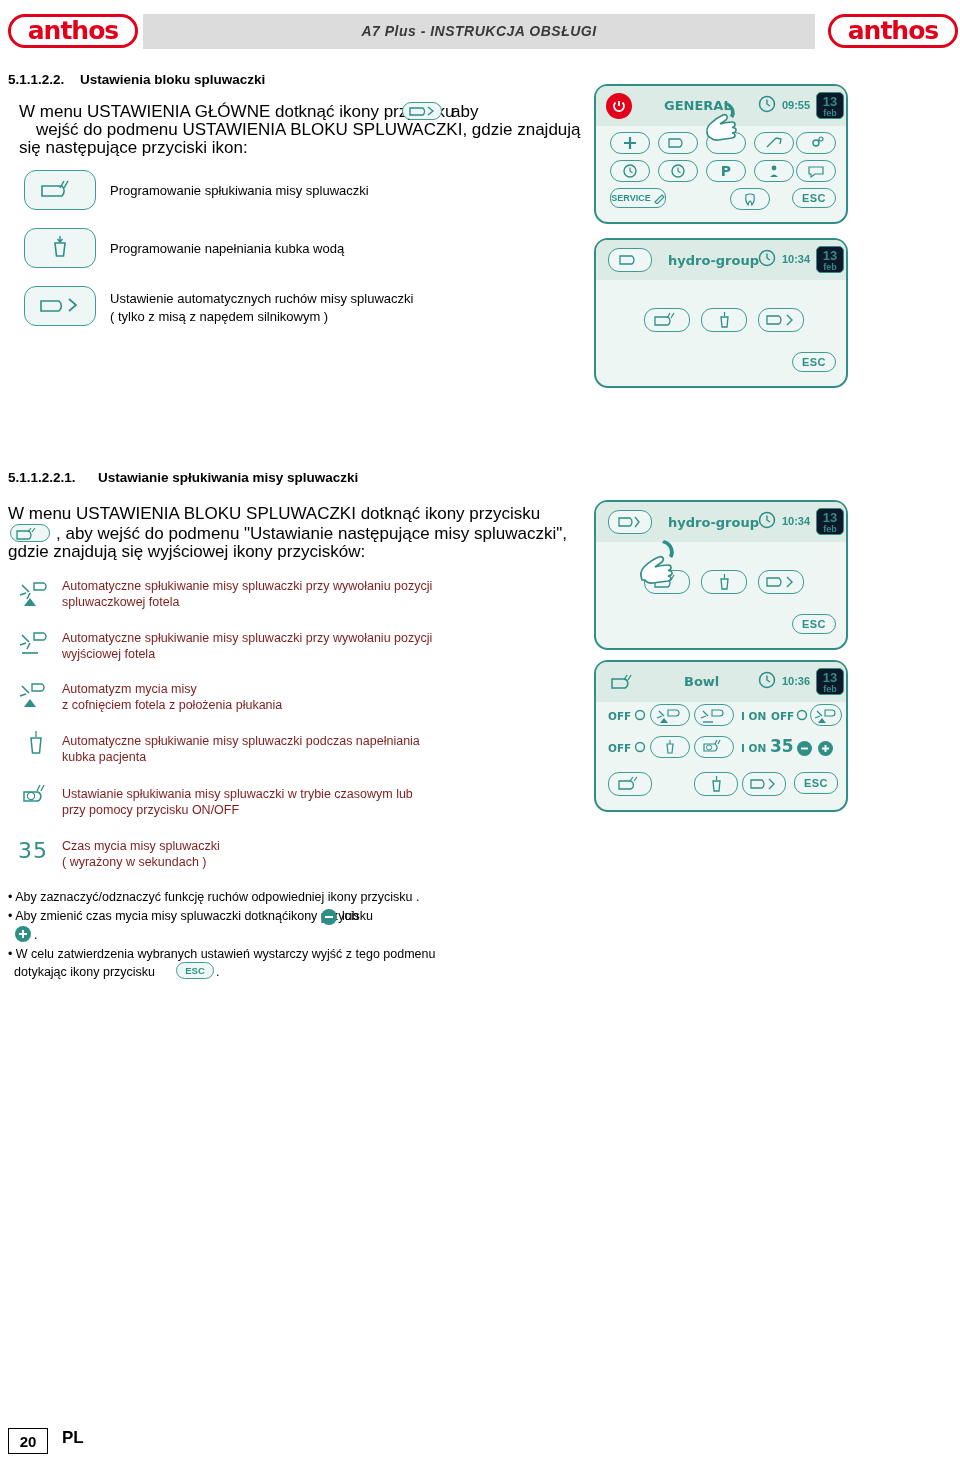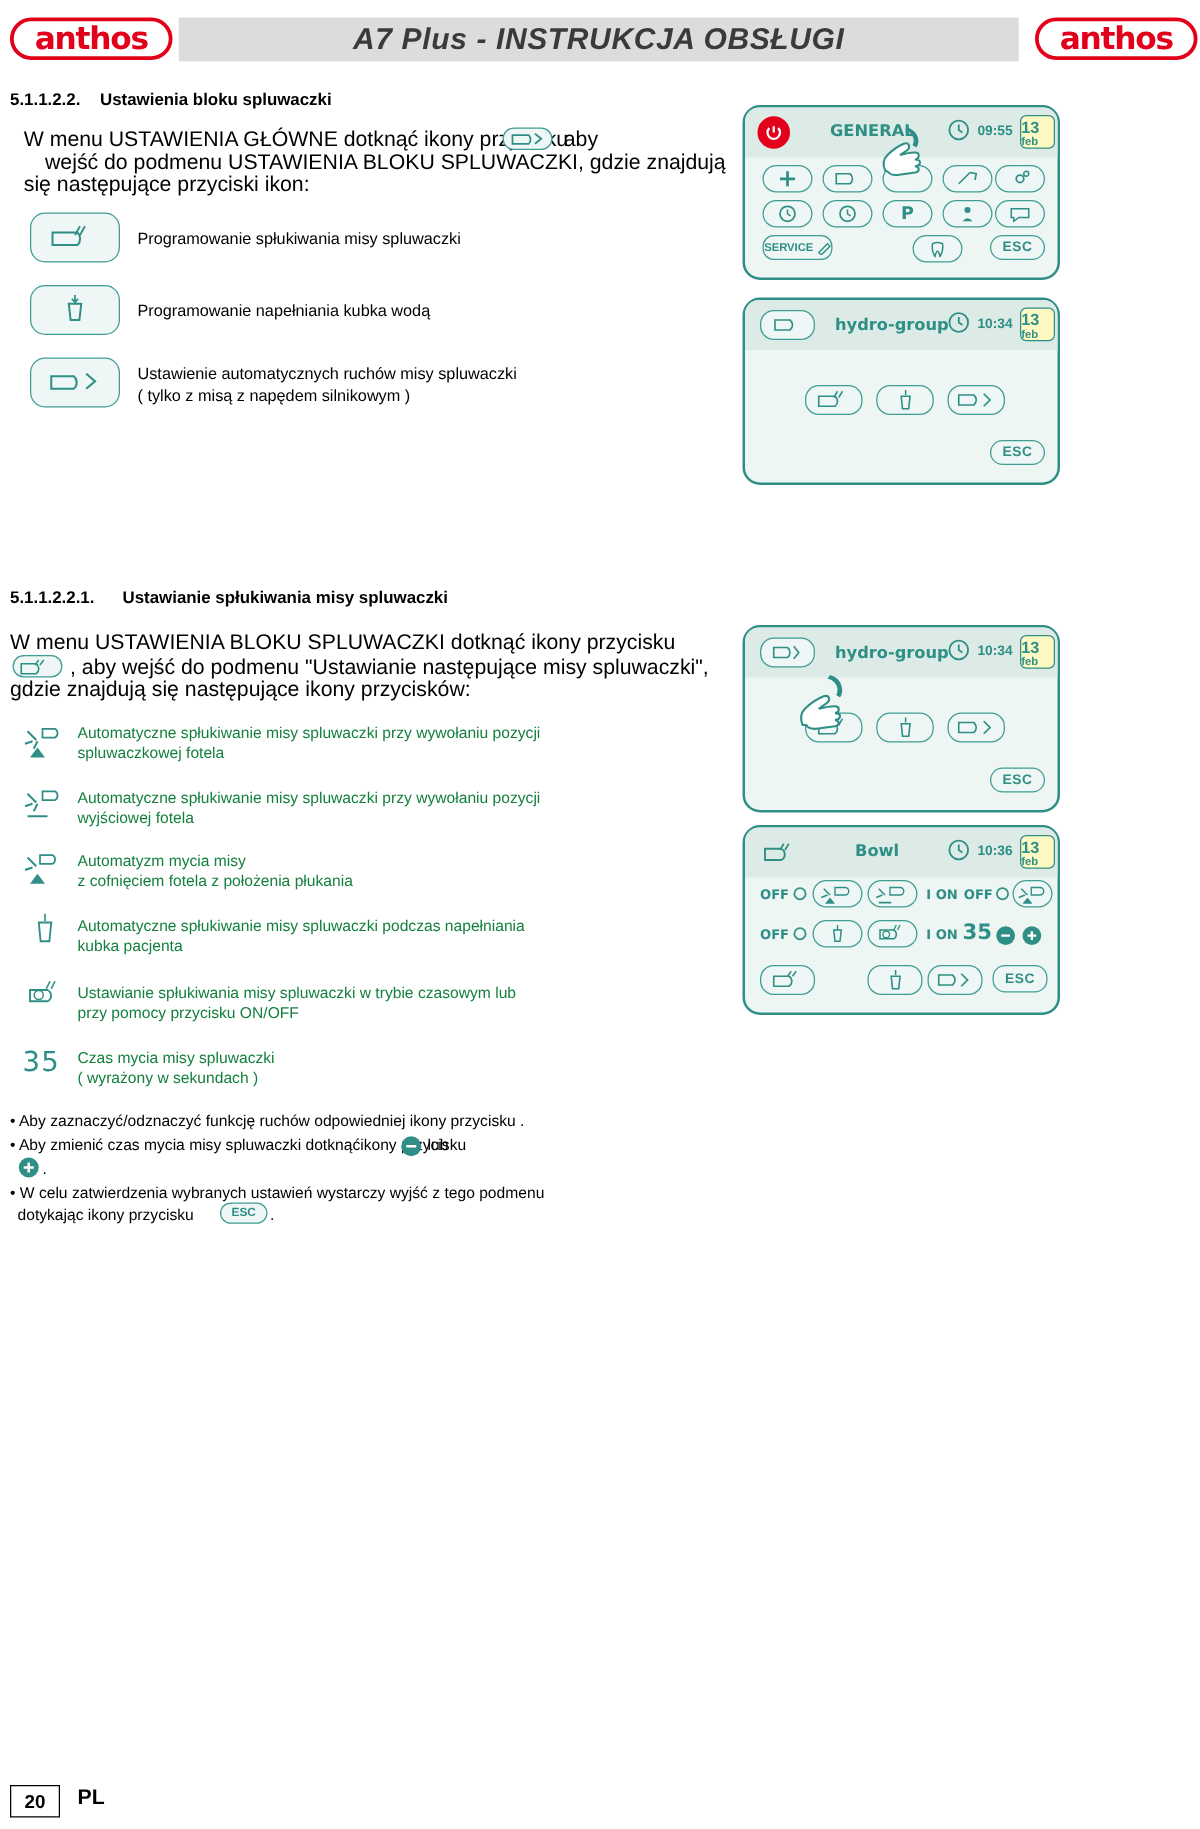--- a/index.html
+++ b/index.html
@@ -32,39 +32,39 @@
   }
   .logo-left { left:8px; top:14px; }
   .logo-right { left:828px; top:14px; }
   .title-bar {
     position:absolute; left:143px; top:14px; width:672px; height:35px;
     background:#dcdcdc;
   }
   .title-text {
     position:absolute; left:143px; top:14px; width:672px; height:35px;
     line-height:35px; text-align:center;
-    font-size:24px; font-style:italic; font-weight:bold; color:#3a3a3a;
+    font-size:14px; font-style:italic; font-weight:bold; color:#3a3a3a;
     letter-spacing:0.5px;
   }
   
   .sec-head {
     position:absolute;
     font-size:13.5px; font-weight:bold; color:#000;
   }
   .para {
     position:absolute;
     font-size:17px; line-height:18px; color:#000;
   }
   .item-text {
     position:absolute;
     font-size:13px; line-height:17px; color:#000;
   }
   .item-text-sm {
     position:absolute;
-    font-size:12.5px; line-height:16px; color:#15803d;
+    font-size:12.5px; line-height:16px; color:#7f1d1d;
   }
   
   .ibox {
     position:absolute;
     box-sizing:border-box;
     border:1.6px solid #3f9c93;
     border-radius:12px;
     background:#eef7f5;
     display:flex; align-items:center; justify-content:center;
   }
@@ -101,21 +101,22 @@
   .clockbox {
     position:absolute;
     font-size:11px; color:#2f8f86; font-weight:bold;
     text-align:center;
   }
   .datebox {
     position:absolute;
     width:28px;
     border:1.5px solid #2f8f86;
     border-radius:5px;
-    background:#fef9c3;
+    background:#0f172a;
+    text-align:center;
     color:#2f8f86;
     font-weight:bold;
     box-sizing:border-box;
   }
   .datebox .d { font-size:13px; line-height:13px; padding-top:2px; }
   .datebox .m { font-size:9px; line-height:10px; }
   .kbtn {
     position:absolute;
     box-sizing:border-box;
     border:1.6px solid #3f9c93;
@@ -361,21 +362,21 @@
 <div class="sec-head" style="left:98px; top:470px;">Ustawianie spłukiwania misy spluwaczki</div>
 
 <div class="para" style="left:8px; top:505px;">W menu USTAWIENIA BLOKU SPLUWACZKI dotknąć ikony przycisku</div>
 <span class="inline-btn" style="position:absolute; left:10px; top:524px; width:40px; height:18px;">
   <svg width="30" height="14" viewBox="0 0 30 14" style="position:absolute; left:4px; top:2px;">
     <path d="M2 4 h12 a5 5 0 0 1 0 8 h-12 z" fill="none" stroke="#2f8f86" stroke-width="1.3"></path>
     <path d="M16 1 l-3 4 M20 1 l-3 4" stroke="#2f8f86" stroke-width="1.2" fill="none"></path>
   </svg>
 </span>
 <div class="para" style="left:56px; top:525px;">,  aby wejść do podmenu "Ustawianie następujące misy spluwaczki",</div>
-<div class="para" style="left:8px; top:543px;">gdzie znajdują się następujące ikony przycisków:</div>
+<div class="para" style="left:8px; top:543px;">gdzie znajdują się wyjściowej ikony przycisków:</div>
 
 <svg style="position:absolute; left:18px; top:575px;" width="36" height="34" viewBox="0 0 36 34">
   <path d="M4 10 l7 7 M2 20 l6 -2 M9 24 l3 -6" stroke="#2f8f86" stroke-width="1.6" fill="none"></path>
   <path d="M16 8 h10 a4 4 0 0 1 0 7 h-10 z" fill="none" stroke="#2f8f86" stroke-width="1.4"></path>
   <path d="M6 31 l6 -8 l6 8z" fill="#2f8f86"></path>
 </svg>
 <div class="item-text-sm" style="left:62px; top:578px;">Automatyczne spłukiwanie misy spluwaczki przy wywołaniu pozycji</div>
 <div class="item-text-sm" style="left:62px; top:594px;">spluwaczkowej fotela</div>
 
 <svg style="position:absolute; left:18px; top:627px;" width="36" height="32" viewBox="0 0 36 32">

